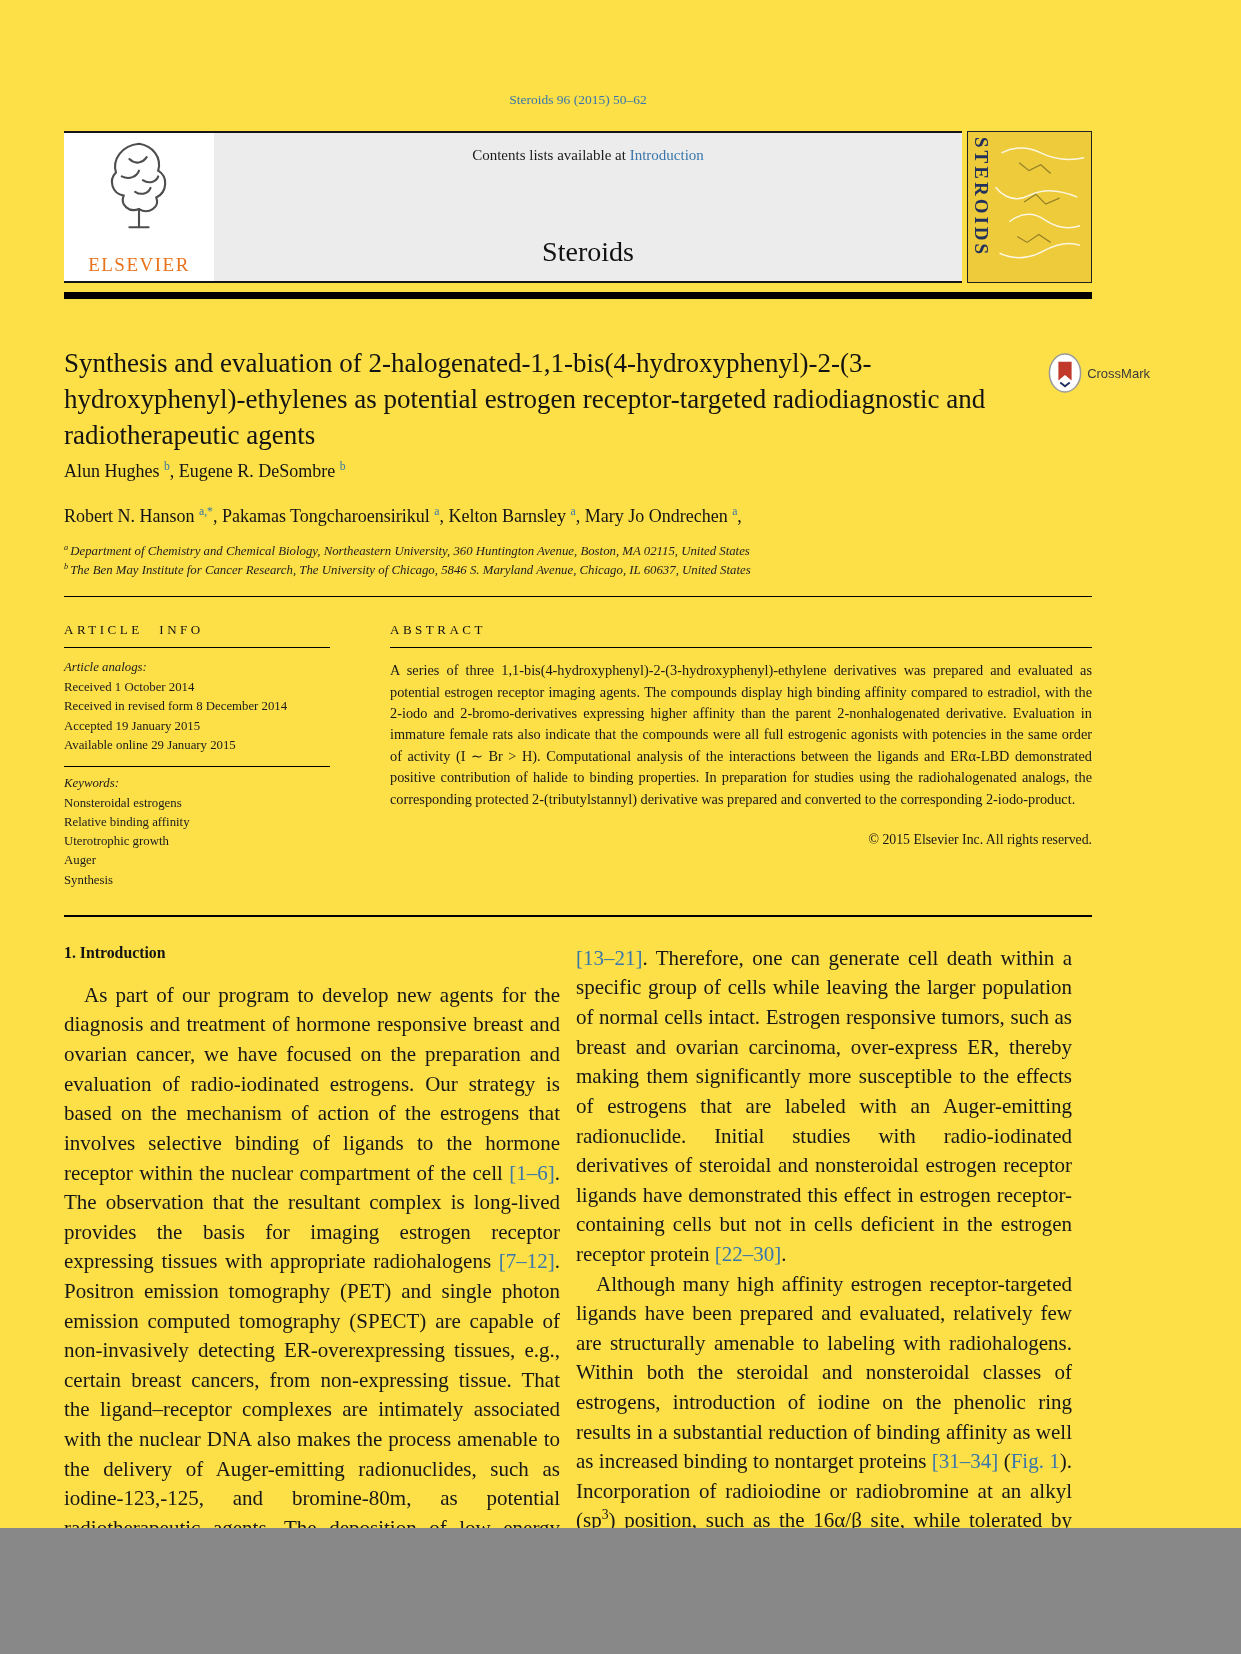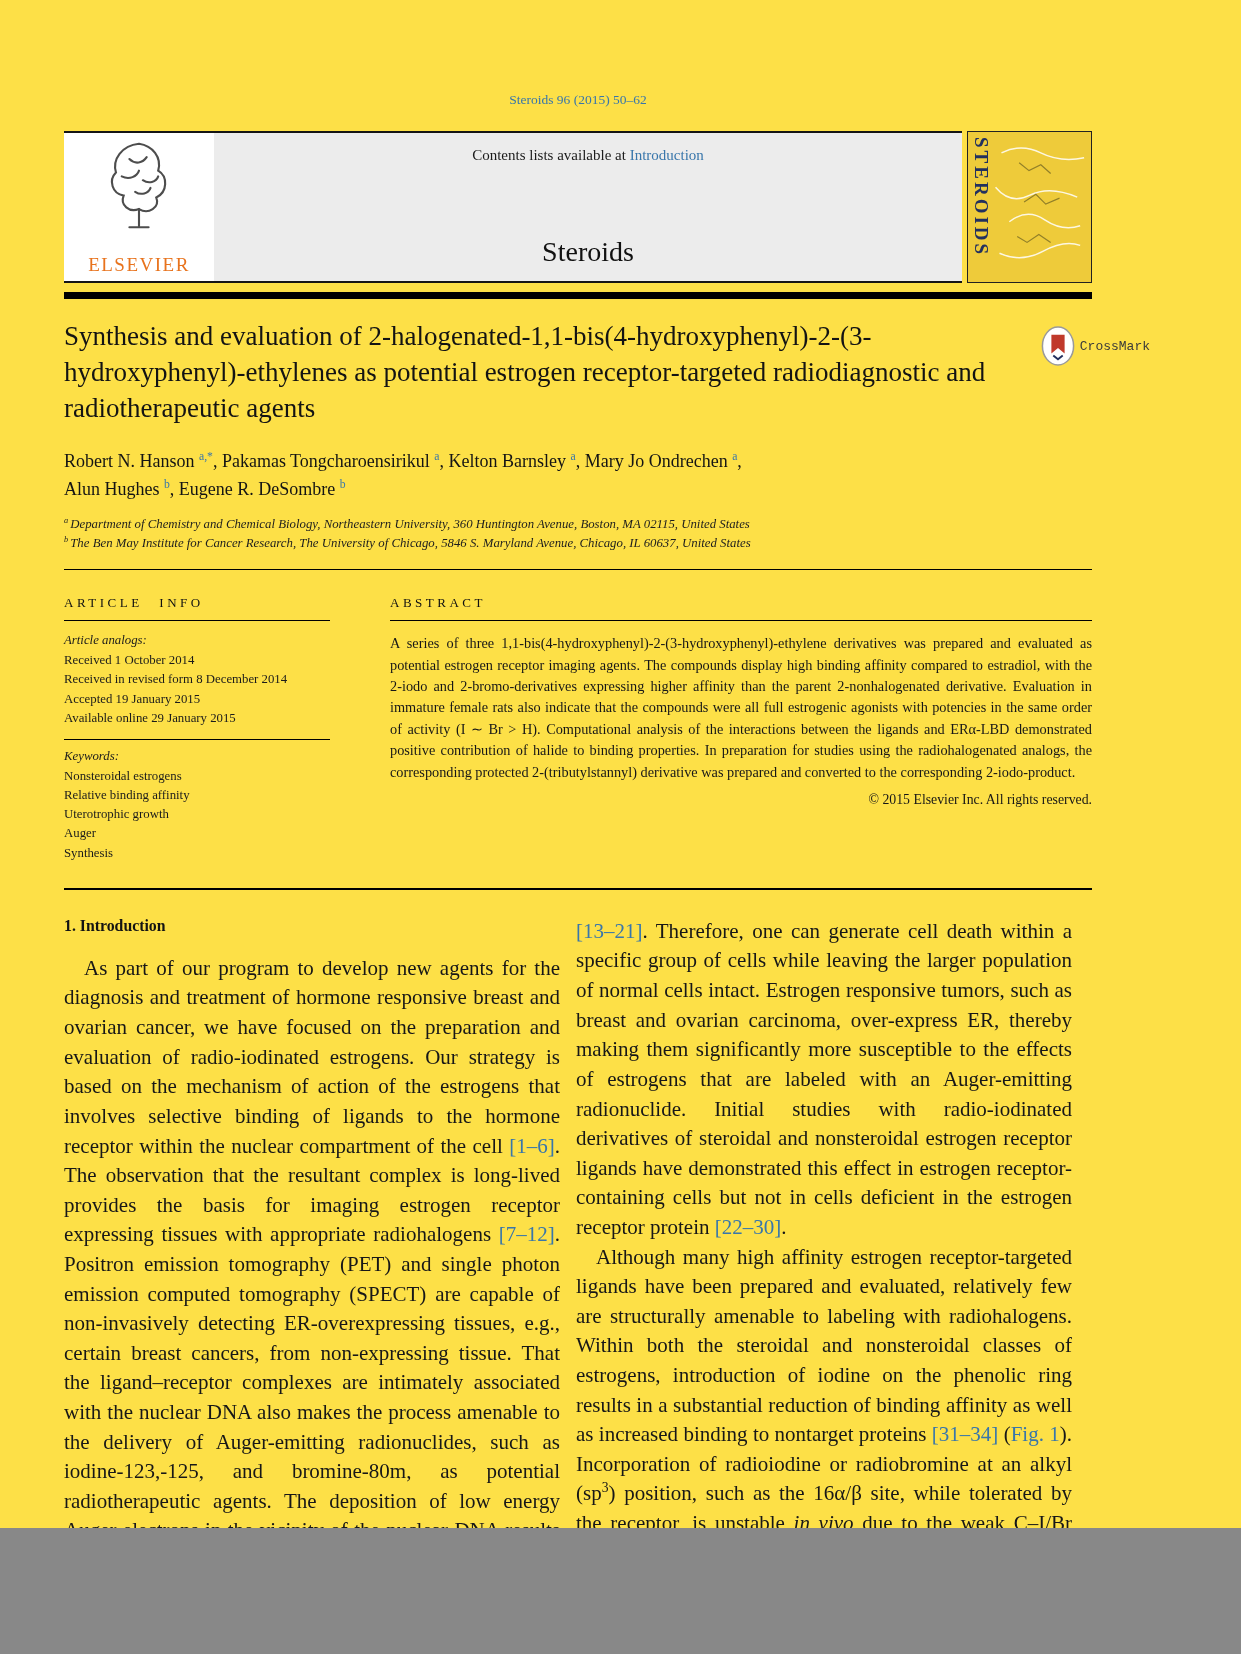--- a/index.html
+++ b/index.html
@@ -26,42 +26,42 @@
   .header-center{flex:1;background:var(--header-gray);display:flex;flex-direction:column;justify-content:space-between;padding:14px 10px 13px;text-align:center;}
   .contents-line{font-size:15px;color:#1b1b1b;}
   .journal-title{font-size:28px;color:#111;}
   .homepage-line{font-family:"Liberation Sans",sans-serif;font-size:13px;letter-spacing:1.4px;color:#1b1b1b;}
   .cover{width:125px;margin-left:5px;background:var(--cover-yellow);border:1px solid #222;position:relative;overflow:hidden;}
   .cover-art{position:absolute;left:0;top:0;width:100%;height:100%;}
   .cover-title{position:absolute;top:5px;left:2px;writing-mode:vertical-rl;font-size:19px;font-weight:bold;letter-spacing:3px;color:var(--cover-navy);}
 
   .thick-bar{height:7px;background:#000;margin-top:9px;}
 
-  .title-row{position:relative;margin-top:19px;}
+  .title-row{position:relative;margin-top:46px;}
   h1.title{margin:0;font-size:27px;font-weight:400;line-height:1.34;width:940px;color:#131313;}
   .crossmark{position:absolute;top:8px;right:-58px;display:flex;align-items:center;gap:5px;cursor:pointer;}
-  .crossmark-label{font-family:Liberation Mono, monospace;font-size:13px;color:#3a3a3a;}
+  .crossmark-label{font-family:Liberation Sans, sans-serif;font-size:13px;color:#3a3a3a;}
 
   .authors{margin-top:24px;font-size:18px;color:#141414;}
   .authors.second{margin-top:7px;}
 
   .affiliations{margin-top:15px;font-size:12.8px;font-style:italic;line-height:1.55;color:#1d1d1d;}
 
   .thin-rule{border-top:1.5px solid #000;margin-top:15px;}
 
   .info-abstract{display:flex;margin-top:25px;}
   .info-col{flex:0 0 266px;width:266px;margin-right:60px;font-size:12.8px;color:#1b1b1b;}
   .col-heading{font-size:13px;letter-spacing:3.5px;word-spacing:10px;color:#111;}
   .heading-rule{border-top:1.5px solid #000;margin-top:9px;margin-bottom:12px;}
   .info-label{font-style:italic;margin-bottom:3px;}
   .info-line{line-height:1.5;}
   .info-divider{border-top:1px solid #000;margin:11px 0 9px;}
   .abstract-col{flex:1;font-family:Liberation Serif, serif;}
   .abstract-text{margin:0;font-size:14.3px;line-height:1.5;text-align:justify;color:#171717;}
-  .abstract-copyright{text-align:right;font-size:13.8px;margin-top:9px;}
+  .abstract-copyright{text-align:right;font-size:13.8px;margin-top:22px;}
 
   .section-rule{border-top:2px solid #000;margin-top:25px;}
 
   .body-cols{display:flex;gap:16px;margin-top:27px;}
   .col{width:496px;}
   .col.left{display:flex;flex-direction:column;height:695px;}
   h2.sec-heading{font-size:15.8px;font-weight:bold;margin:0 0 19px;color:#131313;}
   .para{margin:0;font-size:21px;line-height:1.41;text-align:justify;color:#171717;}
   .para.indent{text-indent:20px;}
   .footnote-block{margin-top:auto;font-size:12.8px;color:#1b1b1b;}
@@ -127,22 +127,22 @@
       <div class="crossmark">
         <svg width="34" height="40" viewBox="0 0 36 42">
           <ellipse cx="18" cy="21" rx="16.5" ry="20" fill="#ffffff" stroke="#9a9a9a" stroke-width="1.6"></ellipse>
           <path d="M11 9 h14 v20 l-7 -6 l-7 6 z" fill="#c0392b"></path>
           <path d="M13 31 l5 4 l5 -4" fill="none" stroke="#22305e" stroke-width="2"></path>
         </svg>
         <span class="crossmark-label">CrossMark</span>
       </div>
     </div>
 
+    <div class="authors second">Alun Hughes <span class="seg-sup seg-link">b</span>, Eugene R. DeSombre <span class="seg-sup seg-link">b</span></div>
     <div class="authors">Robert N. Hanson <span class="seg-sup seg-link">a,*</span>, Pakamas Tongcharoensirikul <span class="seg-sup seg-link">a</span>, Kelton Barnsley <span class="seg-sup seg-link">a</span>, Mary Jo Ondrechen <span class="seg-sup seg-link">a</span>,</div>
-    <div class="authors second">Alun Hughes <span class="seg-sup seg-link">b</span>, Eugene R. DeSombre <span class="seg-sup seg-link">b</span></div>
 
     <div class="affiliations">
       <div><span class="seg-sup">a </span>Department of Chemistry and Chemical Biology, Northeastern University, 360 Huntington Avenue, Boston, MA 02115, United States</div>
       <div><span class="seg-sup">b </span>The Ben May Institute for Cancer Research, The University of Chicago, 5846 S. Maryland Avenue, Chicago, IL 60637, United States</div>
     </div>
 
     <div class="thin-rule"></div>
 
     <div class="info-abstract">
       <div class="info-col">

